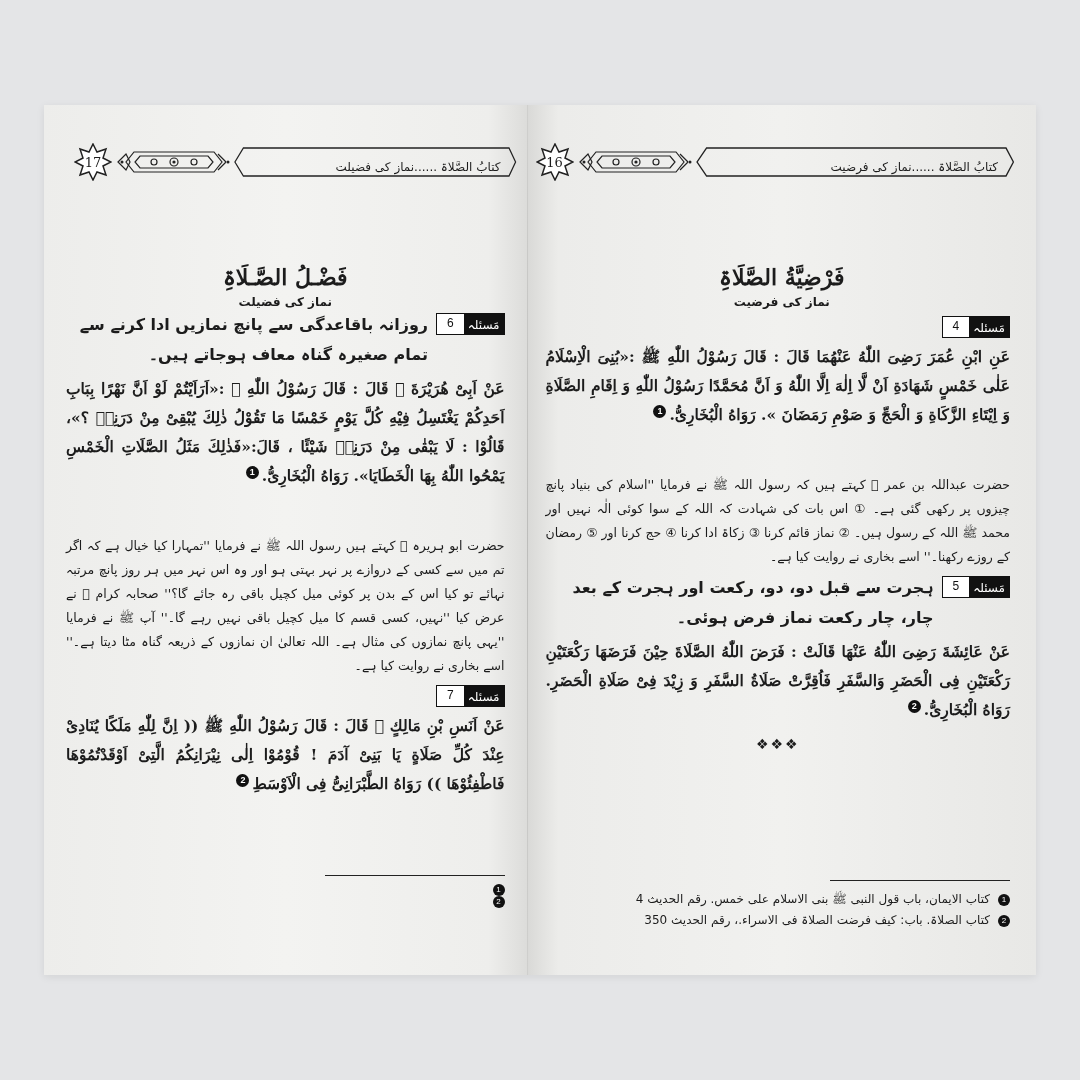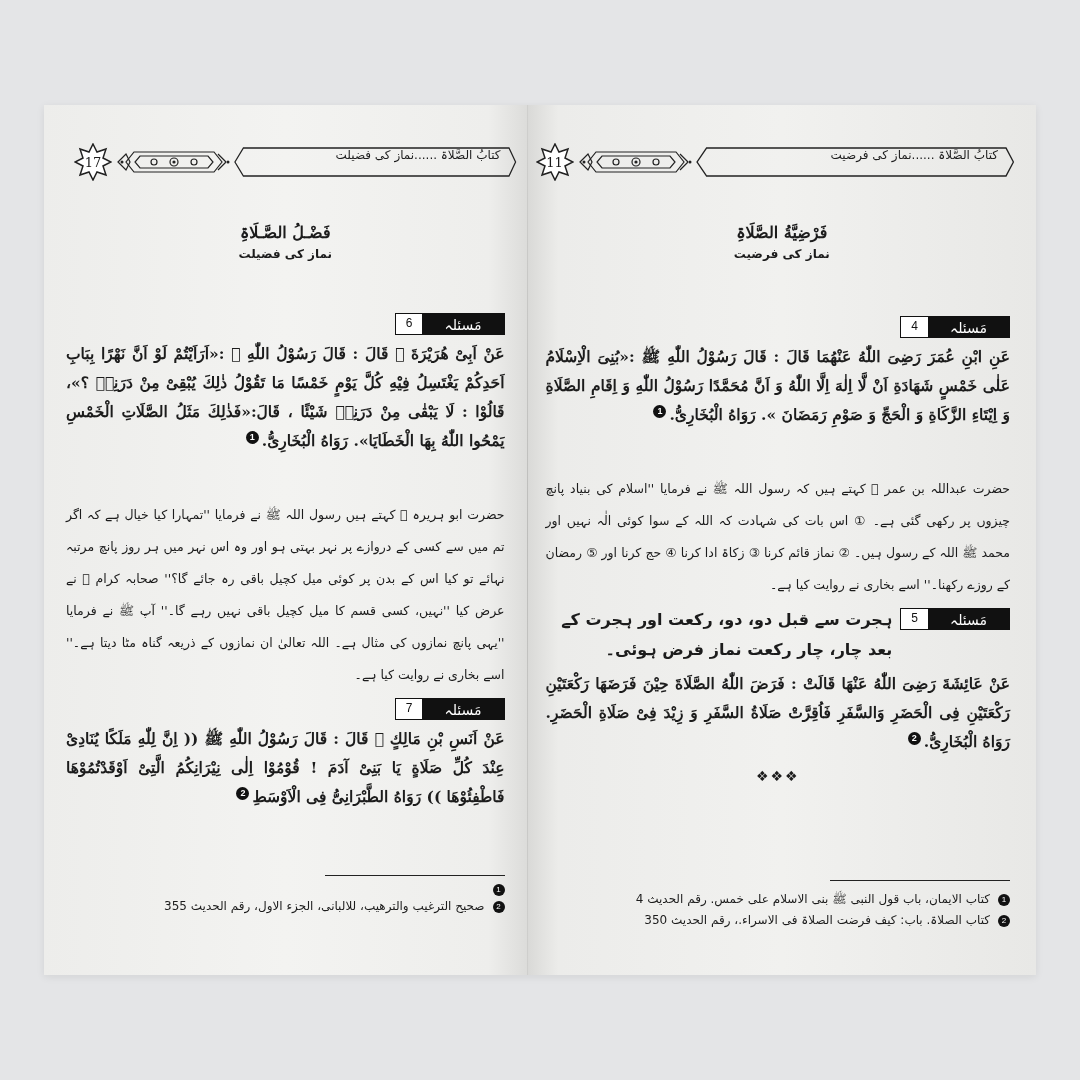--- a/index.html
+++ b/index.html
@@ -58,37 +58,38 @@
     margin-left: 2px;
   }
   .title-band {
     flex: 1;
     height: 32px;
     position: relative;
   }
   .title-band svg { position: absolute; left: 0; top: 0; width: 100%; height: 100%; }
   .title-band .run-title {
     position: absolute;
-    right: 16px; top: 2px;
+    right: 16px; top: 14px;
     font-size: 12px;
     direction: rtl;
     white-space: nowrap;
   }
   
   .chapter {
     position: absolute;
     top: 118px;
     left: 0; right: 0;
     text-align: center;
   }
   .chapter .arabic {
     font-family: "DejaVu Serif", serif;
-    font-size: 16px;
+    font-size: 22px;
     font-weight: bold;
     line-height: 1.3;
+    margin-top: 40px;
   }
   .chapter .urdu {
     font-size: 12px;
     font-weight: bold;
     line-height: 1.4;
     margin-top: 2px;
   }
   .body {
     position: absolute;
     top: 205px;
@@ -104,22 +105,22 @@
   .masala-tag {
     display: inline-flex;
     flex: 0 0 auto;
     border: 1.5px solid #111;
     height: 22px;
     margin-top: 3px;
   }
   .masala-tag .lbl {
     background: #111;
     color: #fff;
-    font-size: 14px;
-    padding: 2px 22px;
+    font-size: 12px;
+    padding: 2px 4px;
     line-height: 18px;
   }
   .masala-tag .num {
     background: #fff;
     color: #111;
     font-size: 12px;
     padding: 0 10px;
     line-height: 19px;
     font-family: "Liberation Sans", sans-serif;
     direction: ltr;
@@ -132,21 +133,21 @@
   .hadith {
     font-family: "DejaVu Serif", serif;
     font-size: 15.5px;
     line-height: 29px;
     font-weight: bold;
     text-align: justify;
     margin-bottom: 2px;
   }
   .translation {
     font-size: 12.5px;
-    line-height: 32px;
+    line-height: 24px;
     text-align: justify;
     margin-bottom: 4px;
     margin-top: 44px;
   }
   .fn-mark {
     display: inline-block;
     width: 13px; height: 13px;
     border-radius: 50%;
     background: #111;
     color: #fff;
@@ -240,54 +241,54 @@
       <div class="arabic">فَضْـلُ الصَّـلَاۃِ</div>
       <div class="urdu">نماز کی فضیلت</div>
     </div>
 
     <div class="body">
       <div class="masala">
         <span class="masala-tag">
           <span class="lbl">مَسئلہ</span>
           <span class="num">6</span>
         </span>
+        <span class="masala-text">روزانہ باقاعدگی سے پانچ نمازیں ادا کرنے سے تمام صغیرہ گناہ معاف ہوجاتے ہیں۔</span>
       </div>
       <p class="hadith"><span>عَنْ اَبِیْ هُرَیْرَةَ ﷛ قَالَ : قَالَ رَسُوْلُ اللّٰهِ ﷺ :«اَرَاَیْتُمْ لَوْ اَنَّ نَهْرًا بِبَابِ اَحَدِكُمْ یَغْتَسِلُ فِیْهِ كُلَّ یَوْمٍ خَمْسًا مَا تَقُوْلُ ذٰلِكَ یُبْقِیْ مِنْ دَرَنِهٖ ؟»، قَالُوْا : لَا یَبْقٰی مِنْ دَرَنِهٖ شَیْئًا ، قَالَ:«فَذٰلِكَ مَثَلُ الصَّلَاتِ الْخَمْسِ یَمْحُوا اللّٰهُ بِهَا الْخَطَایَا». رَوَاهُ الْبُخَارِیُّ.</span><span class="fn-mark">1</span></p>
       <p class="translation">حضرت ابو ہریرہ ﷛ کہتے ہیں رسول اللہ ﷺ نے فرمایا ''تمہارا کیا خیال ہے کہ اگر تم میں سے کسی کے دروازے پر نہر بہتی ہو اور وہ اس نہر میں ہر روز پانچ مرتبہ نہائے تو کیا اس کے بدن پر کوئی میل کچیل باقی رہ جائے گا؟'' صحابہ کرام ﷡ نے عرض کیا ''نہیں، کسی قسم کا میل کچیل باقی نہیں رہے گا۔'' آپ ﷺ نے فرمایا ''یہی پانچ نمازوں کی مثال ہے۔ اللہ تعالیٰ ان نمازوں کے ذریعہ گناہ مٹا دیتا ہے۔'' اسے بخاری نے روایت کیا ہے۔</p>
 
       <div class="masala">
         <span class="masala-tag">
           <span class="lbl">مَسئلہ</span>
           <span class="num">7</span>
         </span>
       </div>
       <p class="hadith"><span>عَنْ اَنَسِ بْنِ مَالِكٍ ﷛ قَالَ : قَالَ رَسُوْلُ اللّٰهِ ﷺ (( اِنَّ لِلّٰهِ مَلَكًا یُنَادِیْ عِنْدَ كُلِّ صَلَاةٍ یَا بَنِیْ آدَمَ ! قُوْمُوْا اِلٰی نِیْرَانِكُمُ الَّتِیْ اَوْقَدْتُمُوْهَا فَاطْفِئُوْهَا )) رَوَاهُ الطَّبْرَانِیُّ فِی الْاَوْسَطِ</span><span class="fn-mark">2</span></p>
     </div>
 
     <div class="footnotes">
       <div class="fn-rule"></div>
       <div class="fn-line">
         <span class="fn-bullet">1</span>
       </div>
       <div class="fn-line">
         <span class="fn-bullet">2</span>
-        <span>صحیح الترغیب والترھیب، للالبانی، الجزء الاول، رقم الحدیث 355</span>
       </div>
     </div>
   </div>
 
   <div class="spine"></div>
 
   <div class="page page-right">
     <div class="header">
       <div class="page-num">
         <svg width="38" height="38" viewBox="0 0 38 38">
           <polygon points="19,1 23,9 32,6 29,15 37,19 29,23 32,32 23,29 19,37 15,29 6,32 9,23 1,19 9,15 6,6 15,9" fill="#fff" stroke="#222" stroke-width="1.5"></polygon>
         </svg>
-        <span>11</span>
+        <span>16</span>
       </div>
       <svg class="ornament" viewBox="0 0 120 28">
         <g fill="none" stroke="#222" stroke-width="1.2">
           <path d="M4 14 l8 -8 l4 8 l-4 8 z"></path>
           <path d="M20 4 h80 l8 10 l-8 10 h-80 l-8 -10 z"></path>
           <path d="M26 8 h68 l5 6 l-5 6 h-68 l-5 -6 z"></path>
           <circle cx="60" cy="14" r="4"></circle>
           <circle cx="40" cy="14" r="3"></circle>
           <circle cx="80" cy="14" r="3"></circle>
           <path d="M112 14 l-8 -8 M112 14 l-8 8"></path>

